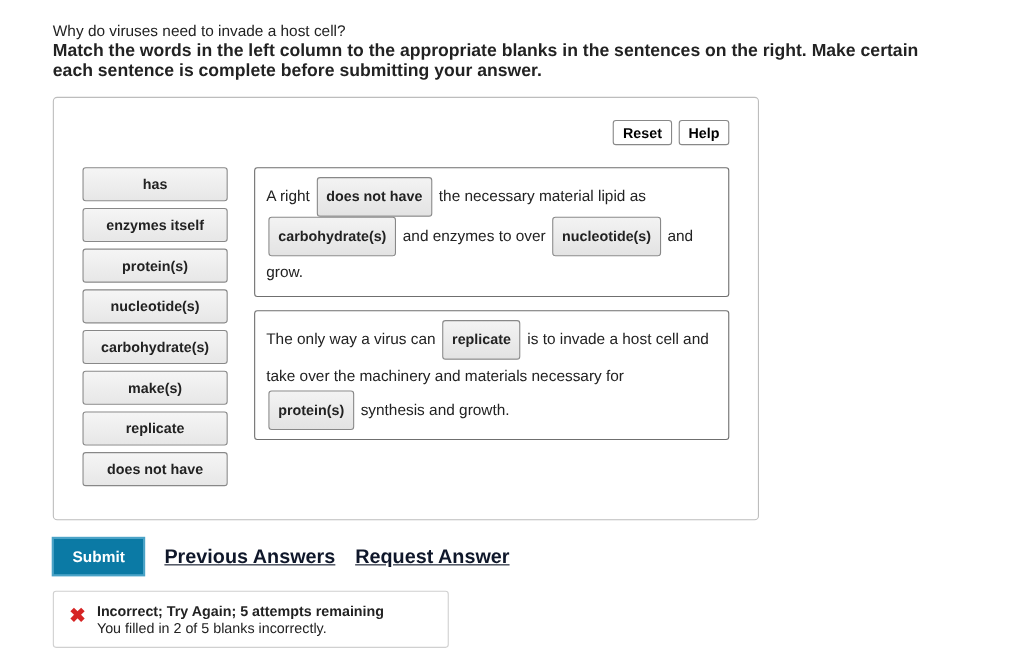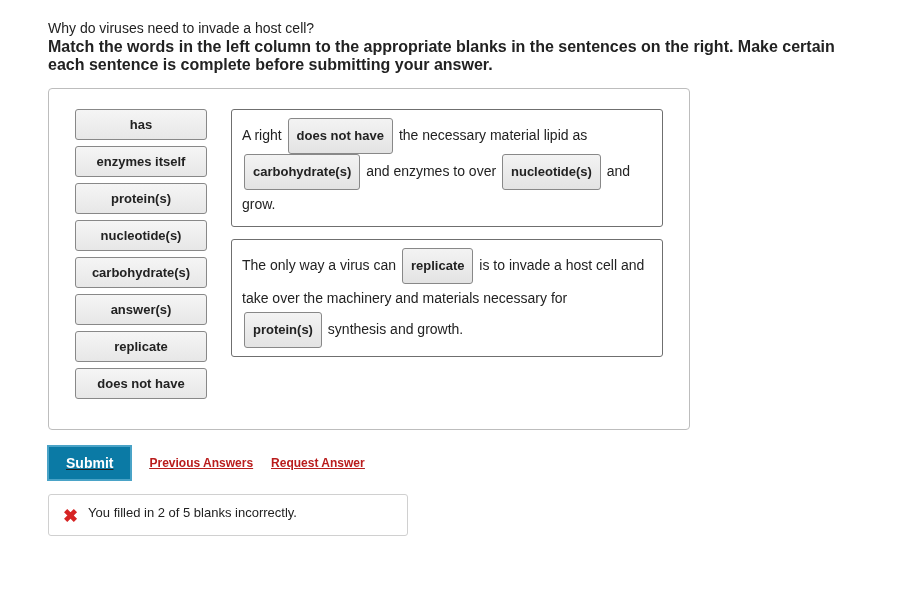--- a/index.html
+++ b/index.html
@@ -74,34 +74,33 @@
     background: linear-gradient(#f3f3f3,#e3e3e3);
     cursor: grab;
     margin: 0 2px;
     vertical-align: baseline;
   }
   .action-row {
     margin-top: 16px;
     display: flex;
     align-items: center;
     gap: 18px;
-    text-decoration: underline;
   }
   .submit-btn {
     background: #0b7aa5;
     color: #fff;
     font-weight: bold;
     border: 2px solid #0b7aa5;
     padding: 7px 16px;
     font-size: 14px;
     cursor: pointer;
     outline: 2px solid #4aa3c7;
     outline-offset: -1px;
   }
-  .link { color: #b91c1c; font-weight: bold; text-decoration: underline; font-size: 12px; cursor: pointer; }
+  .link { color: #0f172a; font-weight: bold; text-decoration: underline; font-size: 18px; cursor: pointer; }
   .feedback-box {
     margin-top: 14px;
     border: 1px solid #d0d0d0;
     border-radius: 3px;
     padding: 10px 14px;
     width: 360px;
     display: flex;
     gap: 10px;
     font-size: 13px;
     align-items: flex-start;
@@ -115,29 +114,33 @@
   }
   .feedback-title { font-weight: bold; }
 </style>
 </head>
 <body>
 
 <div class="question-title">Why do viruses need to invade a host cell?</div>
 <div class="instruction">Match the words in the left column to the appropriate blanks in the sentences on the right. Make certain each sentence is complete before submitting your answer.</div>
 
 <div class="panel">
+  <div class="panel-controls">
+    <button class="btn-small">Reset</button>
+    <button class="btn-small">Help</button>
+  </div>
 
   <div class="match-area">
     <div class="word-col">
       <div class="word-item">has</div>
       <div class="word-item">enzymes itself</div>
       <div class="word-item">protein(s)</div>
       <div class="word-item">nucleotide(s)</div>
       <div class="word-item">carbohydrate(s)</div>
-      <div class="word-item">answer(s)</div>
+      <div class="word-item">make(s)</div>
       <div class="word-item">replicate</div>
       <div class="word-item">does not have</div>
     </div>
 
     <div class="sentence-col">
       <div class="sentence-box">
         <span>A right </span>
         <span class="filled">does not have</span>
         <span> the necessary material lipid as </span>
         <span class="filled">carbohydrate(s)</span>
@@ -158,15 +161,16 @@
 
 <div class="action-row">
   <button class="submit-btn">Submit</button>
   <span class="link">Previous Answers</span>
   <span class="link">Request Answer</span>
 </div>
 
 <div class="feedback-box">
   <span class="x-icon">✖</span>
   <div>
+    <div class="feedback-title">Incorrect; Try Again; 5 attempts remaining</div>
     <div>You filled in 2 of 5 blanks incorrectly.</div>
   </div>
 </div>
 
 </body></html>

